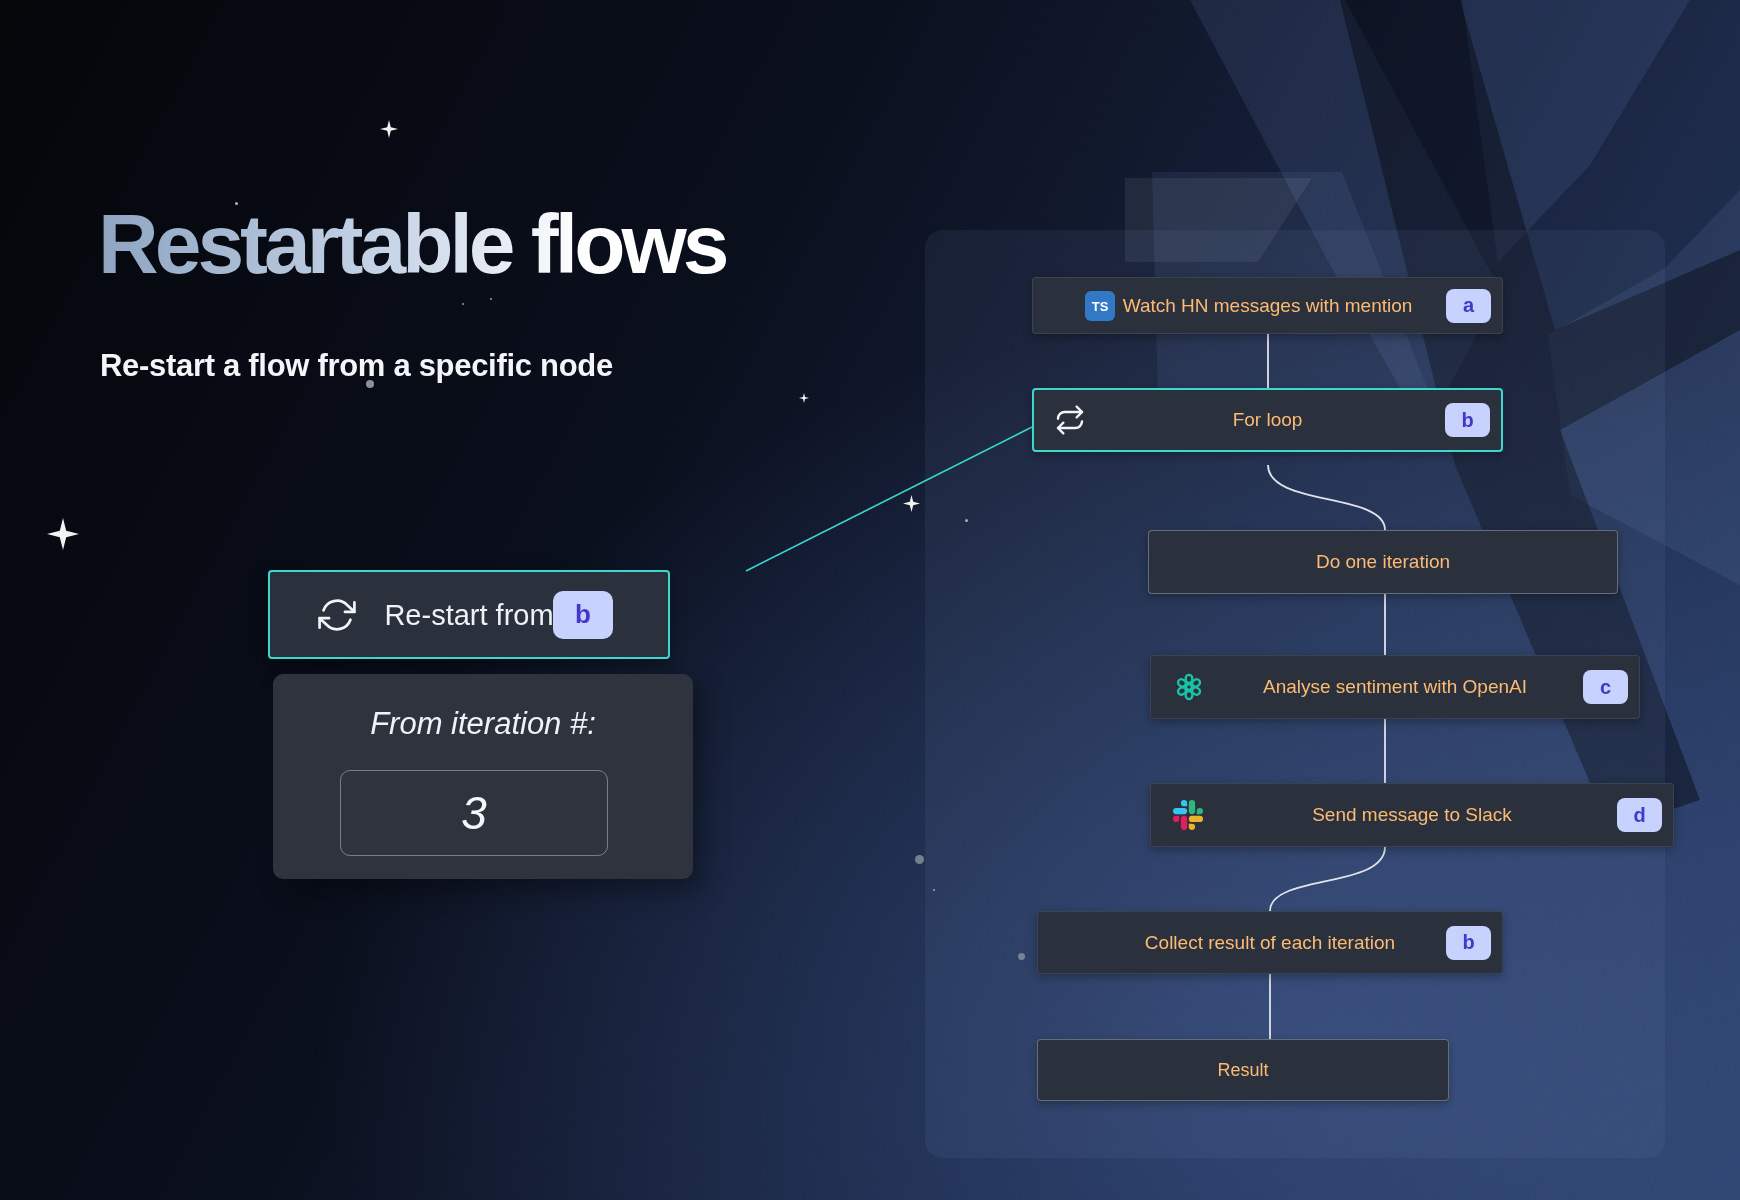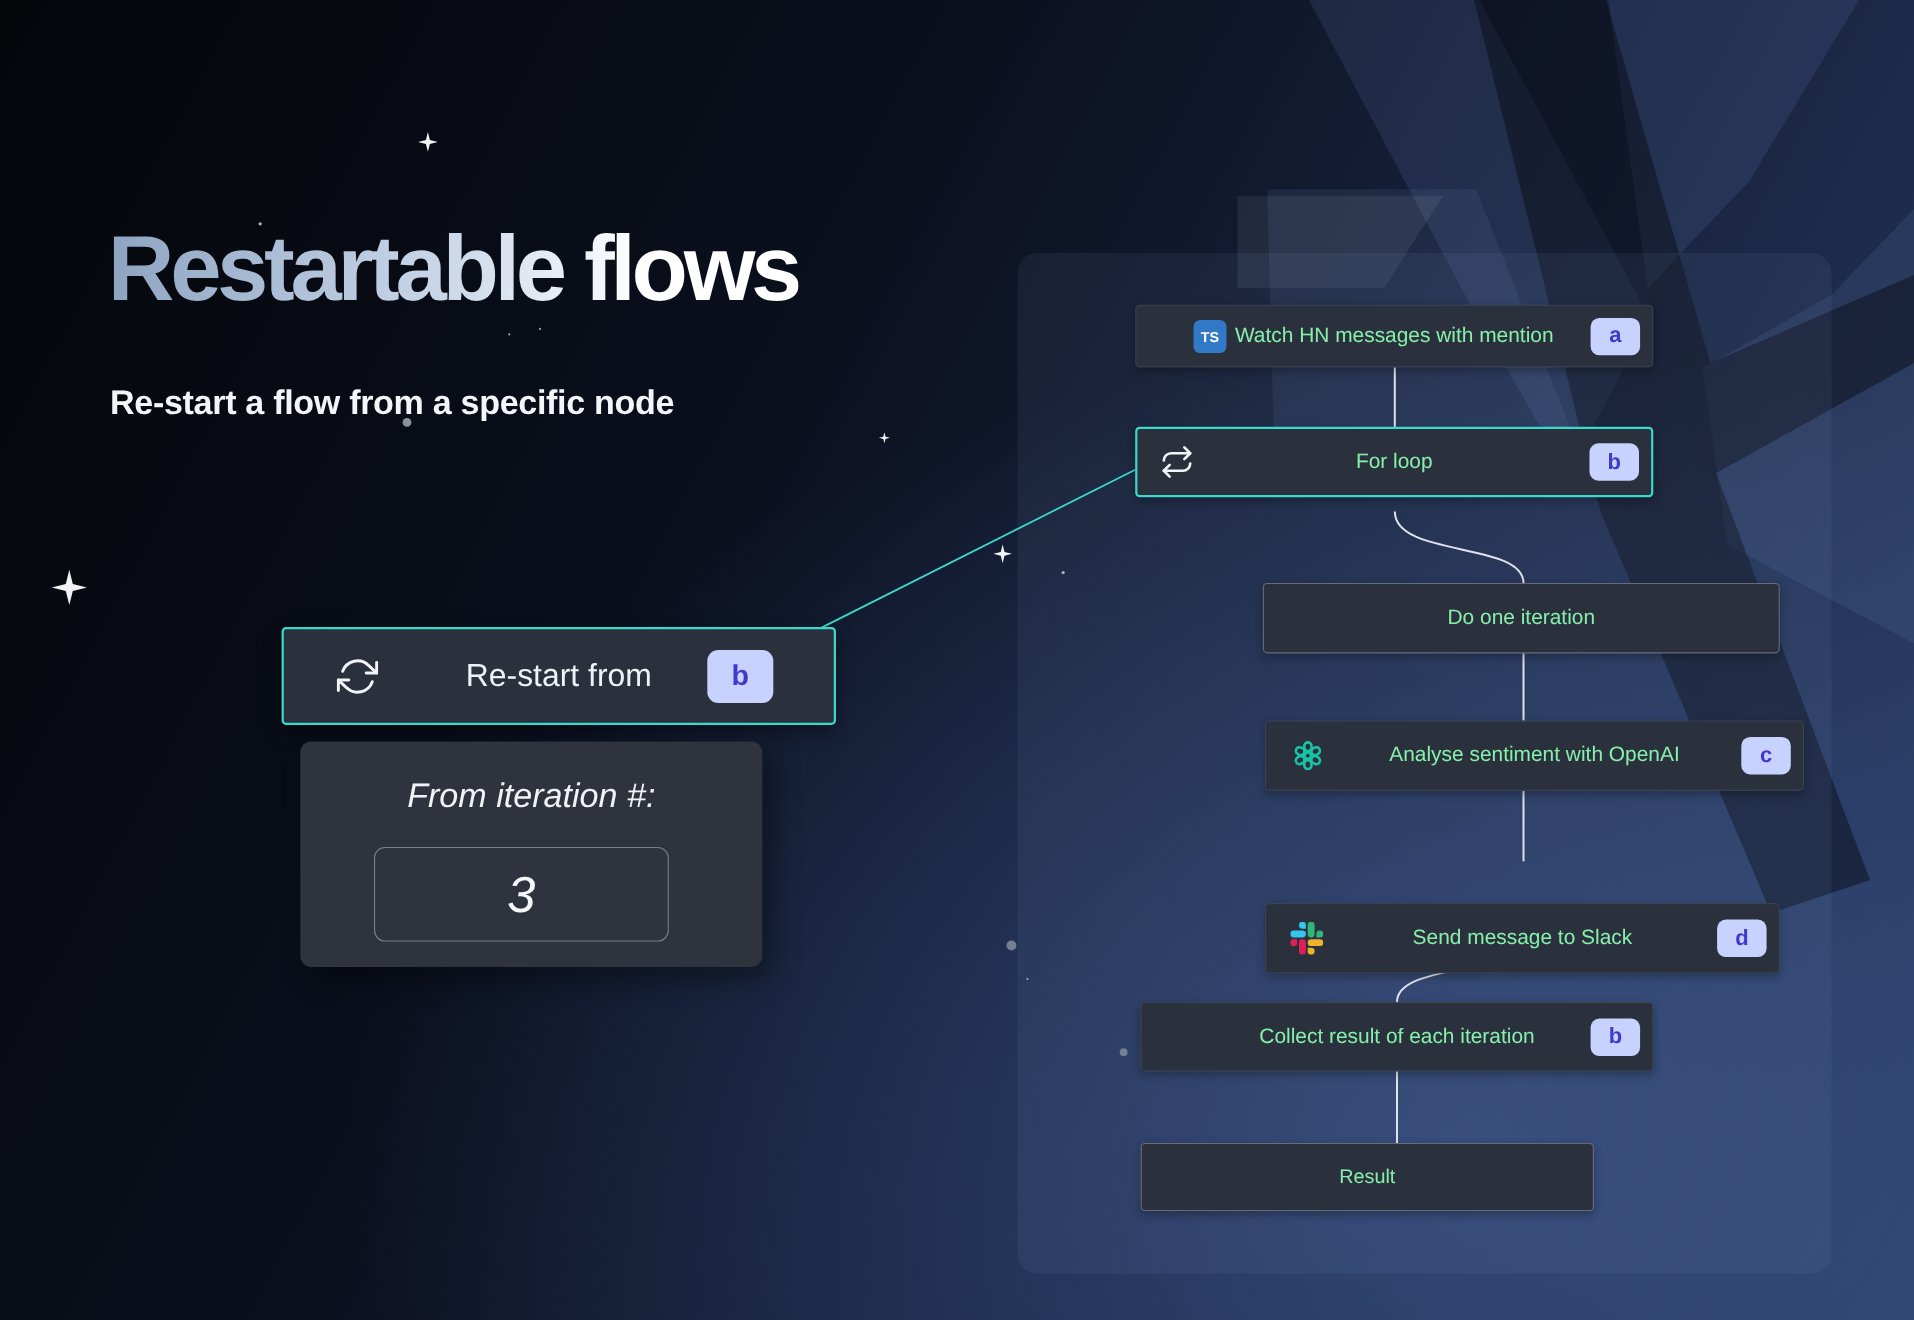--- a/index.html
+++ b/index.html
@@ -41,41 +41,41 @@
 
   
   .fnode{
     position:absolute;background:#2b313c;border:1px solid rgba(150,162,186,0.16);
     border-radius:4px;box-shadow:0 3px 8px rgba(0,0,0,0.28);
   }
   .fnode.outlined{border-color:rgba(172,182,202,0.45);}
   .fnode.hl{border:2px solid #3bd9cd;}
   .fnode .lbl{
     position:absolute;left:0;right:0;top:50%;transform:translateY(-50%);
-    text-align:center;color:#86efac;font-size:19px;white-space:nowrap;
+    text-align:center;color:#fdba74;font-size:19px;white-space:nowrap;
   }
   .fnode .icon{position:absolute;left:20px;top:50%;transform:translateY(-50%);line-height:0;}
   .badge{
     background:#c7d2fe;color:#4338ca;border-radius:8px;font-weight:bold;
     display:flex;align-items:center;justify-content:center;
   }
   .fnode .badge{
     position:absolute;right:11px;top:50%;transform:translateY(-50%);
     width:45px;height:34px;font-size:20px;
   }
   .ts-ico{
     width:30px;height:30px;background:#3178c6;border-radius:6px;color:#fff;
     font-size:13px;font-weight:bold;display:flex;align-items:center;justify-content:center;
     padding-top:2px;
     margin-left:32px;
   }
 
   
   #restart-node{
-    left:256px;top:570px;width:504px;height:89px;background:#2b313c;
+    left:268px;top:570px;width:402px;height:89px;background:#2b313c;
     border:2px solid #3bd9cd;border-radius:4px;box-shadow:0 6px 16px rgba(0,0,0,0.35);
   }
   #restart-node .icon{position:absolute;left:48px;top:50%;transform:translateY(-50%);line-height:0;}
   #restart-node .lbl{
     position:absolute;left:0;right:0;top:50%;transform:translateY(-50%);
     text-align:center;color:#eef1f6;font-size:29px;white-space:nowrap;
   }
   #restart-node .badge{
     position:absolute;right:55px;top:50%;transform:translateY(-50%);
     width:60px;height:48px;font-size:26px;border-radius:10px;
@@ -177,21 +177,21 @@
         <rect x="9.2" y="1.6" width="5.6" height="13" rx="2.8" transform="rotate(120 12 12)"></rect>
         <rect x="9.2" y="1.6" width="5.6" height="13" rx="2.8" transform="rotate(180 12 12)"></rect>
         <rect x="9.2" y="1.6" width="5.6" height="13" rx="2.8" transform="rotate(240 12 12)"></rect>
         <rect x="9.2" y="1.6" width="5.6" height="13" rx="2.8" transform="rotate(300 12 12)"></rect>
       </svg>
     </span>
     <span class="lbl">Analyse sentiment with OpenAI</span>
     <span class="badge">c</span>
   </div>
 
-  <div class="fnode" style="left:1150px;top:821px;width:468px;height:64px;">
+  <div class="fnode" style="left:1150px;top:783px;width:524px;height:64px;">
     <span class="icon" style="left:22px;">
       <svg width="30" height="30" viewBox="0 0 24 24">
         <path fill="#E01E5A" d="M5.042 15.165a2.528 2.528 0 0 1-2.52 2.523A2.528 2.528 0 0 1 0 15.165a2.527 2.527 0 0 1 2.522-2.52h2.52v2.52zM6.313 15.165a2.527 2.527 0 0 1 2.521-2.52 2.527 2.527 0 0 1 2.521 2.52v6.313A2.528 2.528 0 0 1 8.834 24a2.528 2.528 0 0 1-2.521-2.522v-6.313z"></path>
         <path fill="#36C5F0" d="M8.834 5.042a2.528 2.528 0 0 1-2.521-2.52A2.528 2.528 0 0 1 8.834 0a2.528 2.528 0 0 1 2.521 2.522v2.52H8.834zM8.834 6.313a2.528 2.528 0 0 1 2.521 2.521 2.528 2.528 0 0 1-2.521 2.521H2.522A2.528 2.528 0 0 1 0 8.834a2.528 2.528 0 0 1 2.522-2.521h6.312z"></path>
         <path fill="#2EB67D" d="M18.956 8.834a2.528 2.528 0 0 1 2.522-2.521A2.528 2.528 0 0 1 24 8.834a2.528 2.528 0 0 1-2.522 2.521h-2.522V8.834zM17.688 8.834a2.528 2.528 0 0 1-2.523 2.521 2.527 2.527 0 0 1-2.52-2.521V2.522A2.527 2.527 0 0 1 15.165 0a2.528 2.528 0 0 1 2.523 2.522v6.312z"></path>
         <path fill="#ECB22E" d="M15.165 18.956a2.528 2.528 0 0 1 2.523 2.522A2.528 2.528 0 0 1 15.165 24a2.527 2.527 0 0 1-2.52-2.522v-2.522h2.52zM15.165 17.688a2.527 2.527 0 0 1-2.52-2.523 2.526 2.526 0 0 1 2.52-2.52h6.313A2.527 2.527 0 0 1 24 15.165a2.528 2.528 0 0 1-2.522 2.523h-6.313z"></path>
       </svg>
     </span>
     <span class="lbl">Send message to Slack</span>
     <span class="badge">d</span>

